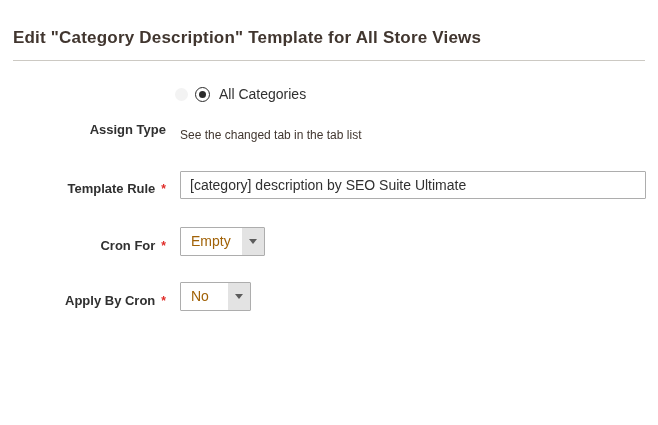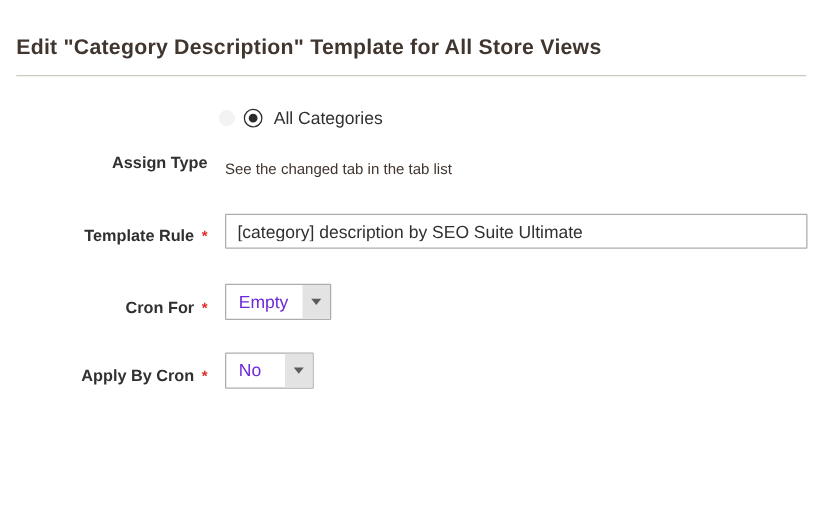--- a/index.html
+++ b/index.html
@@ -115,21 +115,21 @@
     display: inline-flex;
     align-items: stretch;
     height: 29px;
     border: 1px solid #adadad;
     border-radius: 1px;
     background: #fff;
     cursor: pointer;
   }
   .select-value {
     font-size: 14px;
-    color: #6d28d9;
+    color: #a16207;
     line-height: 27px;
     padding: 0 10px;
     white-space: nowrap;
   }
   .select-applyfor .select-value { width: 61px; }
   .select-cron .select-value { width: 47px; }
   .select-arrow-btn {
     width: 22px;
     flex: none;
     background: #e3e3e3;

